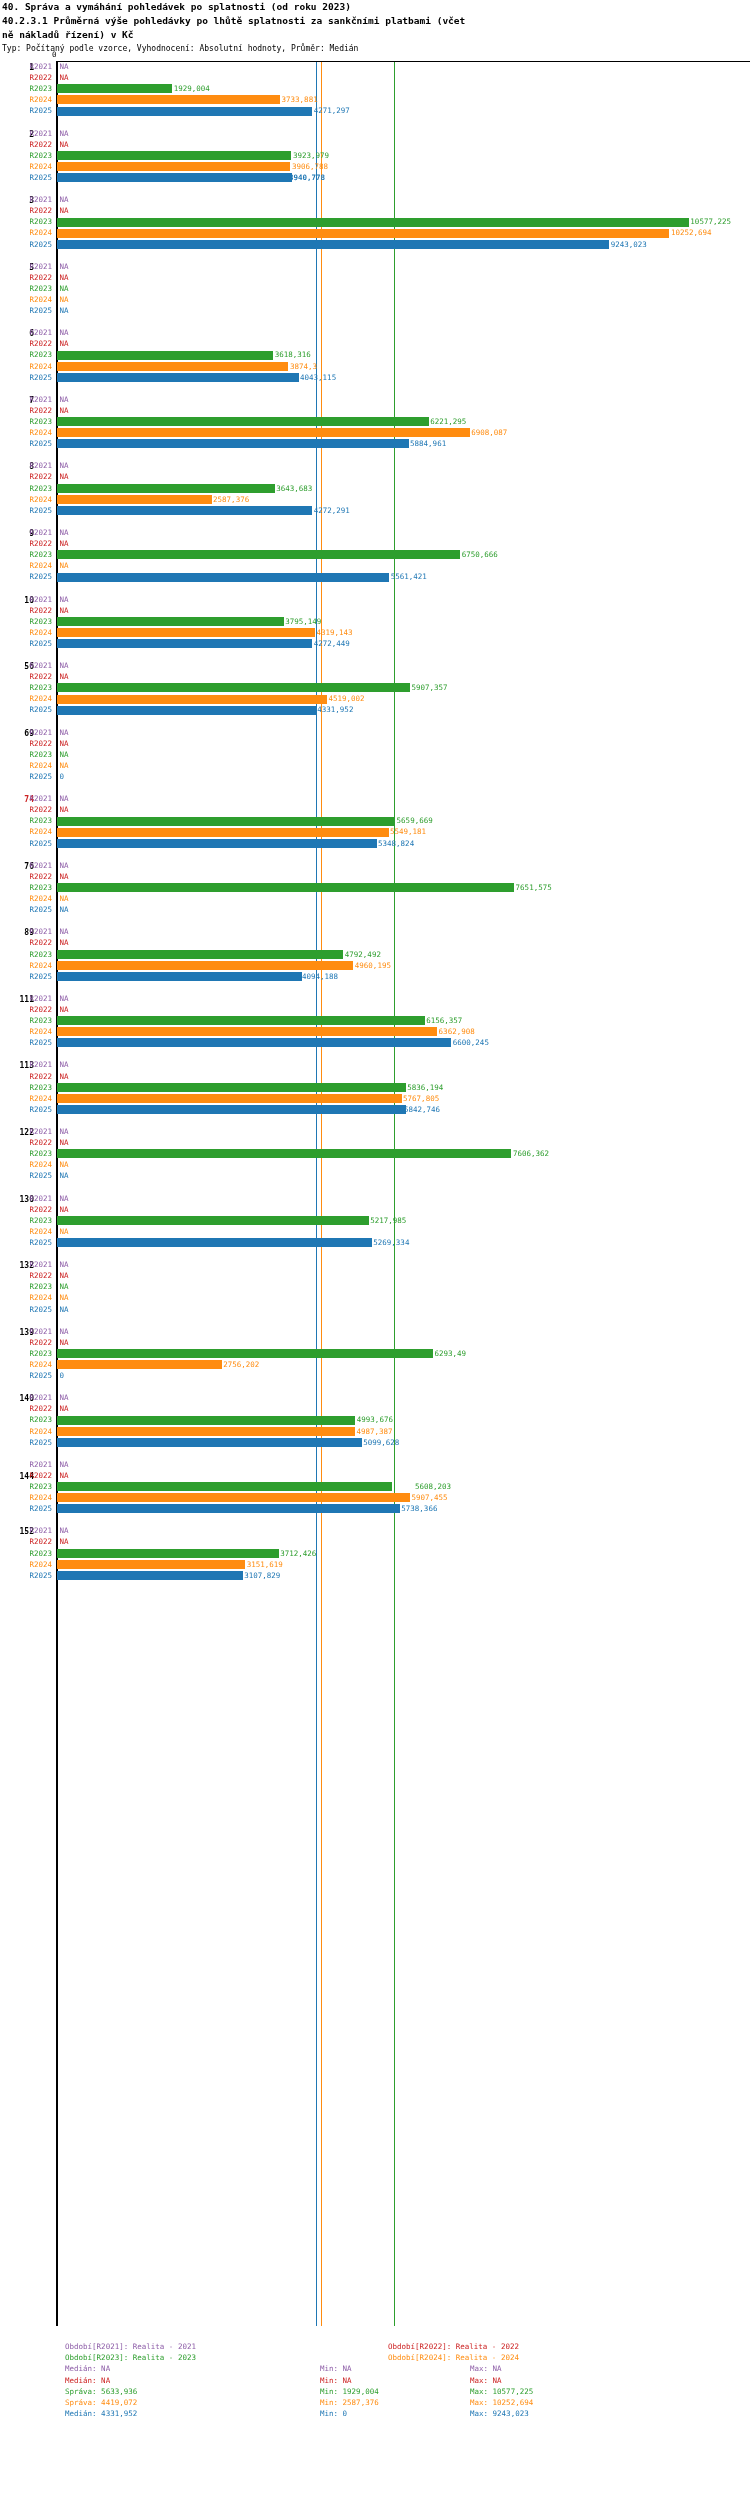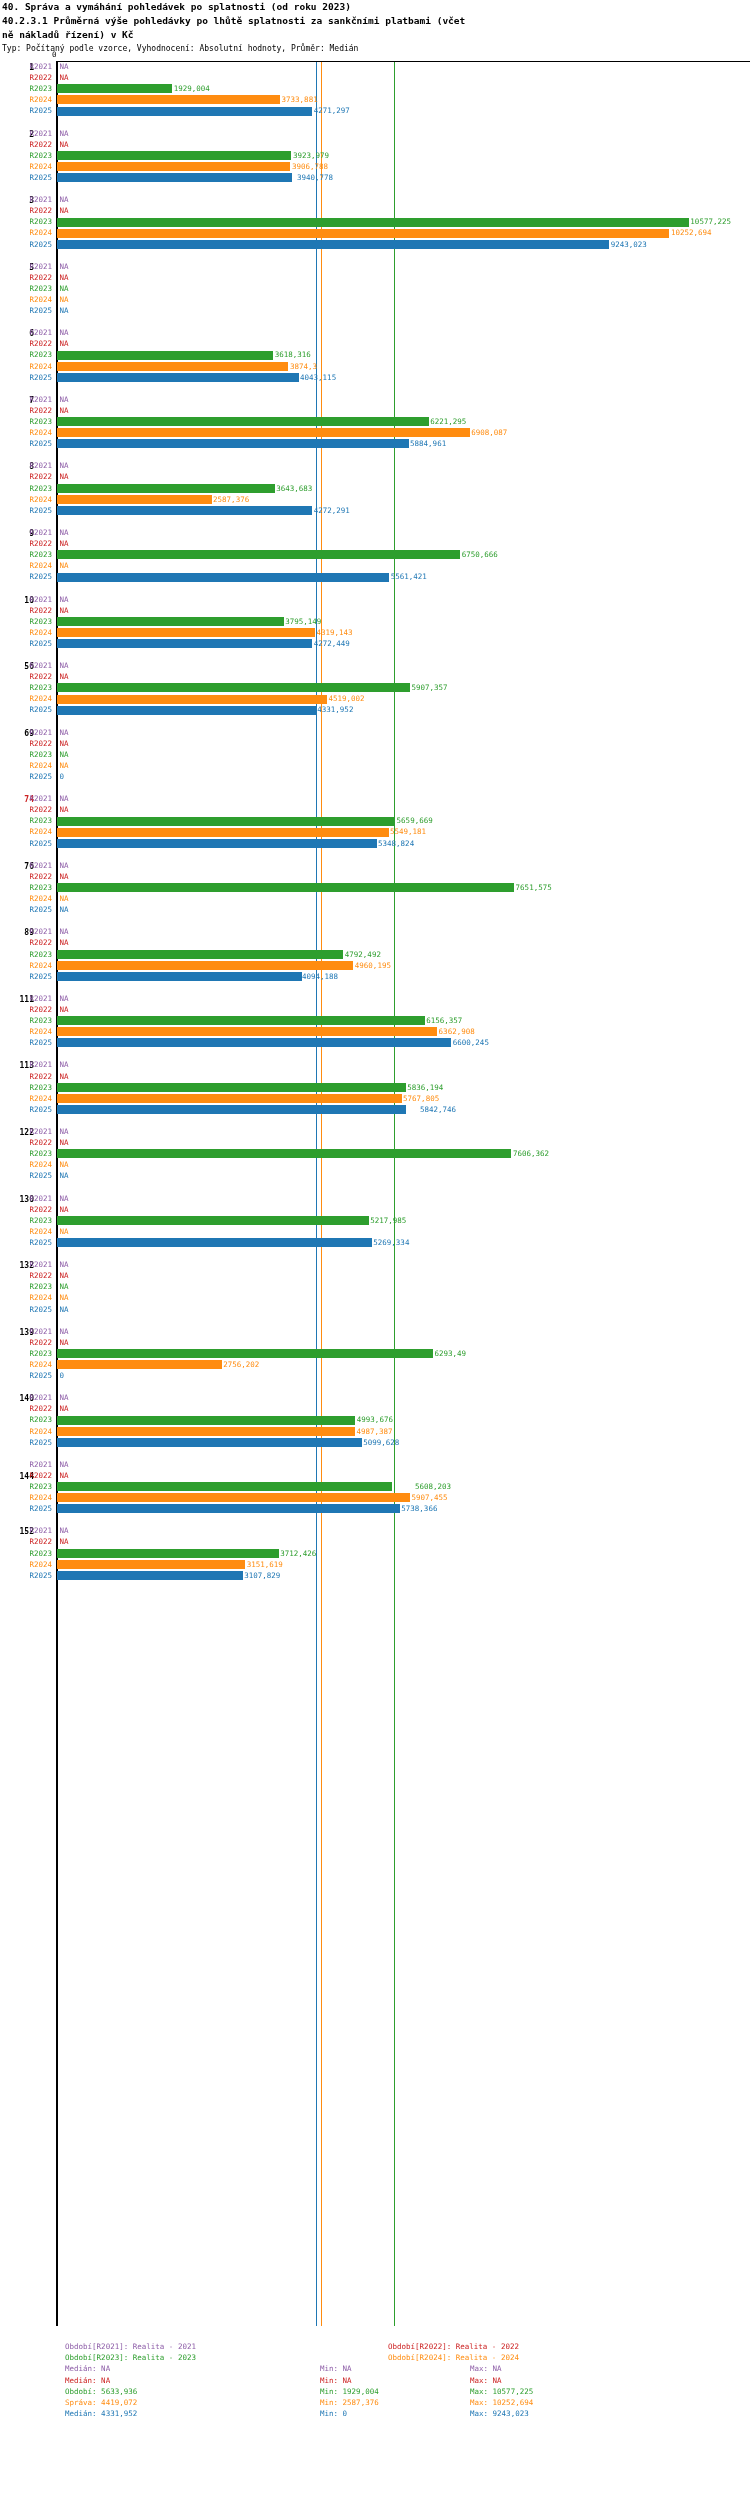--- a/index.html
+++ b/index.html
@@ -205,21 +205,21 @@
           <div class="val" style="left: 292.915px; color: rgb(46, 158, 46);">3923,979</div>
         </div>
         <div class="row">
           <div class="row-label" style="color: rgb(255, 140, 16);">R2024</div>
           <div class="bar" style="width: 233.388px; background: rgb(255, 140, 16);"></div>
           <div class="val" style="left: 291.888px; color: rgb(255, 140, 16);">3906,788</div>
         </div>
         <div class="row">
           <div class="row-label" style="color: rgb(31, 119, 180);">R2025</div>
           <div class="bar" style="width: 235.419px; background: rgb(31, 119, 180);"></div>
-          <div class="val" style="left: 297px; color: rgb(31, 119, 180);">3940,778</div>
+          <div class="val" style="left: 289px; color: rgb(31, 119, 180); font-weight: bold;">3940,778</div>
         </div>
         <div class="gap"></div>
       </div>
       <div class="grp">
         <div class="grp-label" style="color: rgb(0, 0, 0); top: 1px;">3</div>
         <div class="row">
           <div class="row-label" style="color: rgb(142, 94, 168);">R2021</div>
           <div class="val" style="left: 59.5px; color: rgb(142, 94, 168);">NA</div>
         </div>
         <div class="row">
@@ -574,21 +574,21 @@
           <div class="val" style="left: 407.149px; color: rgb(46, 158, 46);">5836,194</div>
         </div>
         <div class="row">
           <div class="row-label" style="color: rgb(255, 140, 16);">R2024</div>
           <div class="bar" style="width: 344.564px; background: rgb(255, 140, 16);"></div>
           <div class="val" style="left: 403.064px; color: rgb(255, 140, 16);">5767,805</div>
         </div>
         <div class="row">
           <div class="row-label" style="color: rgb(31, 119, 180);">R2025</div>
           <div class="bar" style="width: 349.041px; background: rgb(31, 119, 180);"></div>
-          <div class="val" style="left: 420px; color: rgb(31, 119, 180); text-align: center;">5842,746</div>
+          <div class="val" style="left: 404px; color: rgb(31, 119, 180); text-align: center;">5842,746</div>
         </div>
         <div class="gap"></div>
       </div>
       <div class="grp">
         <div class="grp-label" style="color: rgb(0, 0, 0); top: 1px;">122</div>
         <div class="row">
           <div class="row-label" style="color: rgb(142, 94, 168);">R2021</div>
           <div class="val" style="left: 59.5px; color: rgb(142, 94, 168);">NA</div>
         </div>
         <div class="row">
@@ -783,21 +783,21 @@
       <span class="lg-c1" style="color: rgb(142, 94, 168);">Medián: NA</span>
       <span class="lg-c2" style="color: rgb(142, 94, 168);">Min: NA</span>
       <span class="lg-c3" style="color: rgb(142, 94, 168);">Max: NA</span>
     </div>
     <div class="lg-row">
       <span class="lg-c1" style="color: rgb(204, 34, 34);">Medián: NA</span>
       <span class="lg-c2" style="color: rgb(204, 34, 34);">Min: NA</span>
       <span class="lg-c3" style="color: rgb(204, 34, 34);">Max: NA</span>
     </div>
     <div class="lg-row">
-      <span class="lg-c1" style="color: rgb(46, 158, 46);">Období: 5633,936</span>
+      <span class="lg-c1" style="color: rgb(46, 158, 46);">Správa: 5633,936</span>
       <span class="lg-c2" style="color: rgb(46, 158, 46);">Min: 1929,004</span>
       <span class="lg-c3" style="color: rgb(46, 158, 46);">Max: 10577,225</span>
     </div>
     <div class="lg-row">
       <span class="lg-c1" style="color: rgb(255, 140, 16);">Správa: 4419,072</span>
       <span class="lg-c2" style="color: rgb(255, 140, 16);">Min: 2587,376</span>
       <span class="lg-c3" style="color: rgb(255, 140, 16);">Max: 10252,694</span>
     </div>
     <div class="lg-row">
       <span class="lg-c1" style="color: rgb(31, 119, 180);">Medián: 4331,952</span>

